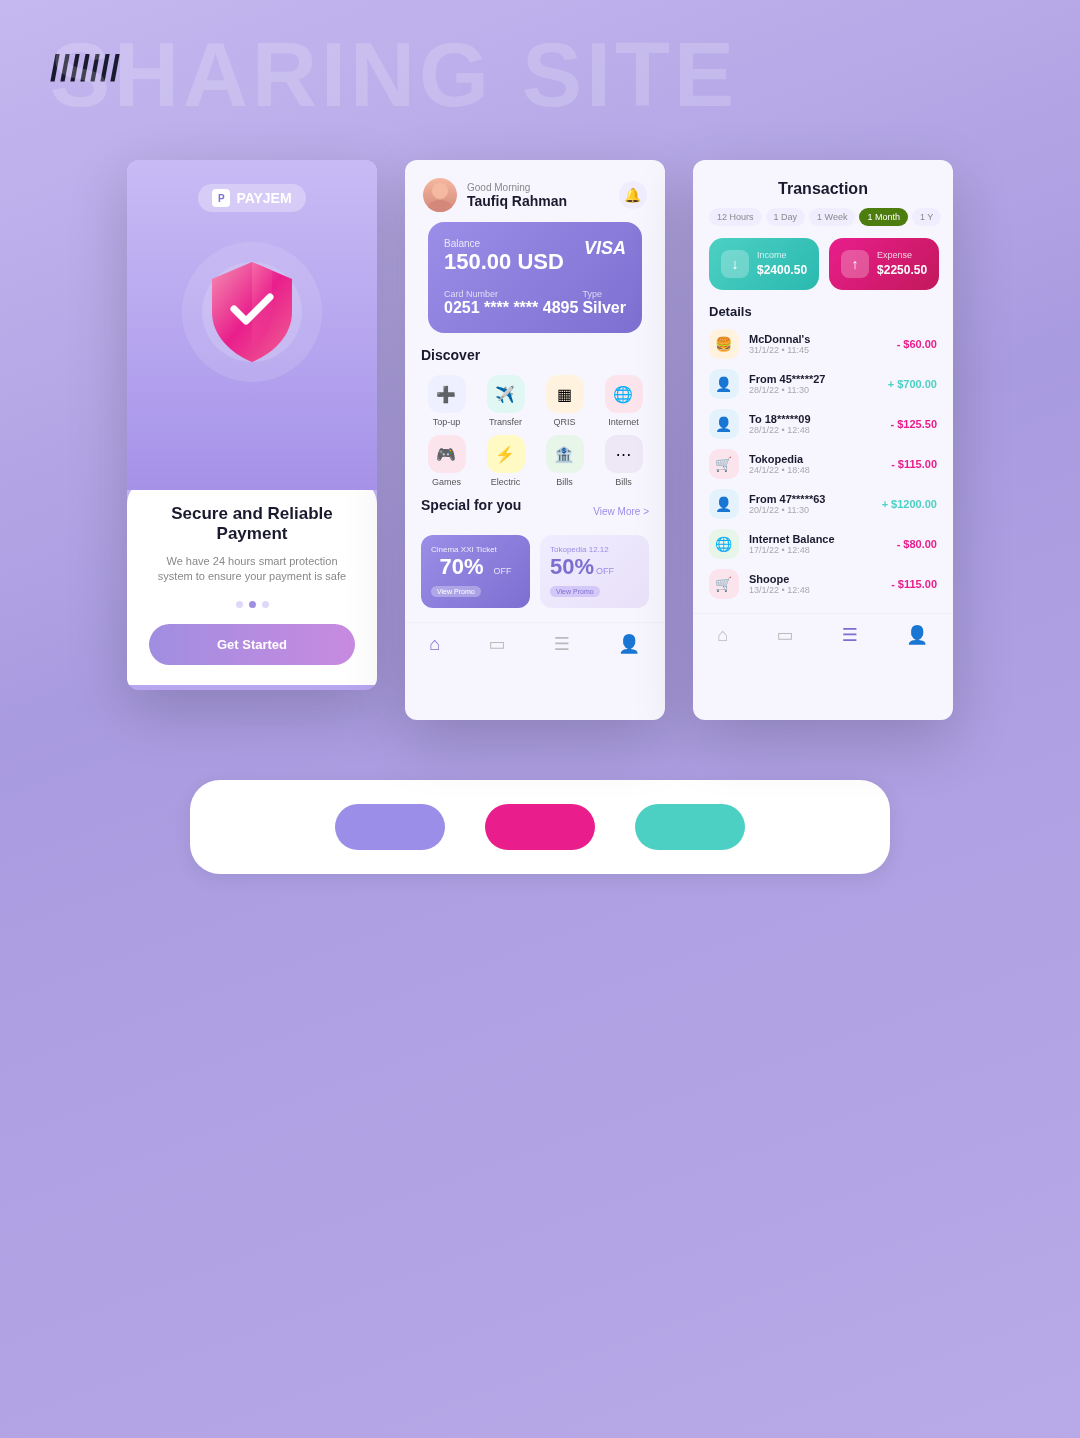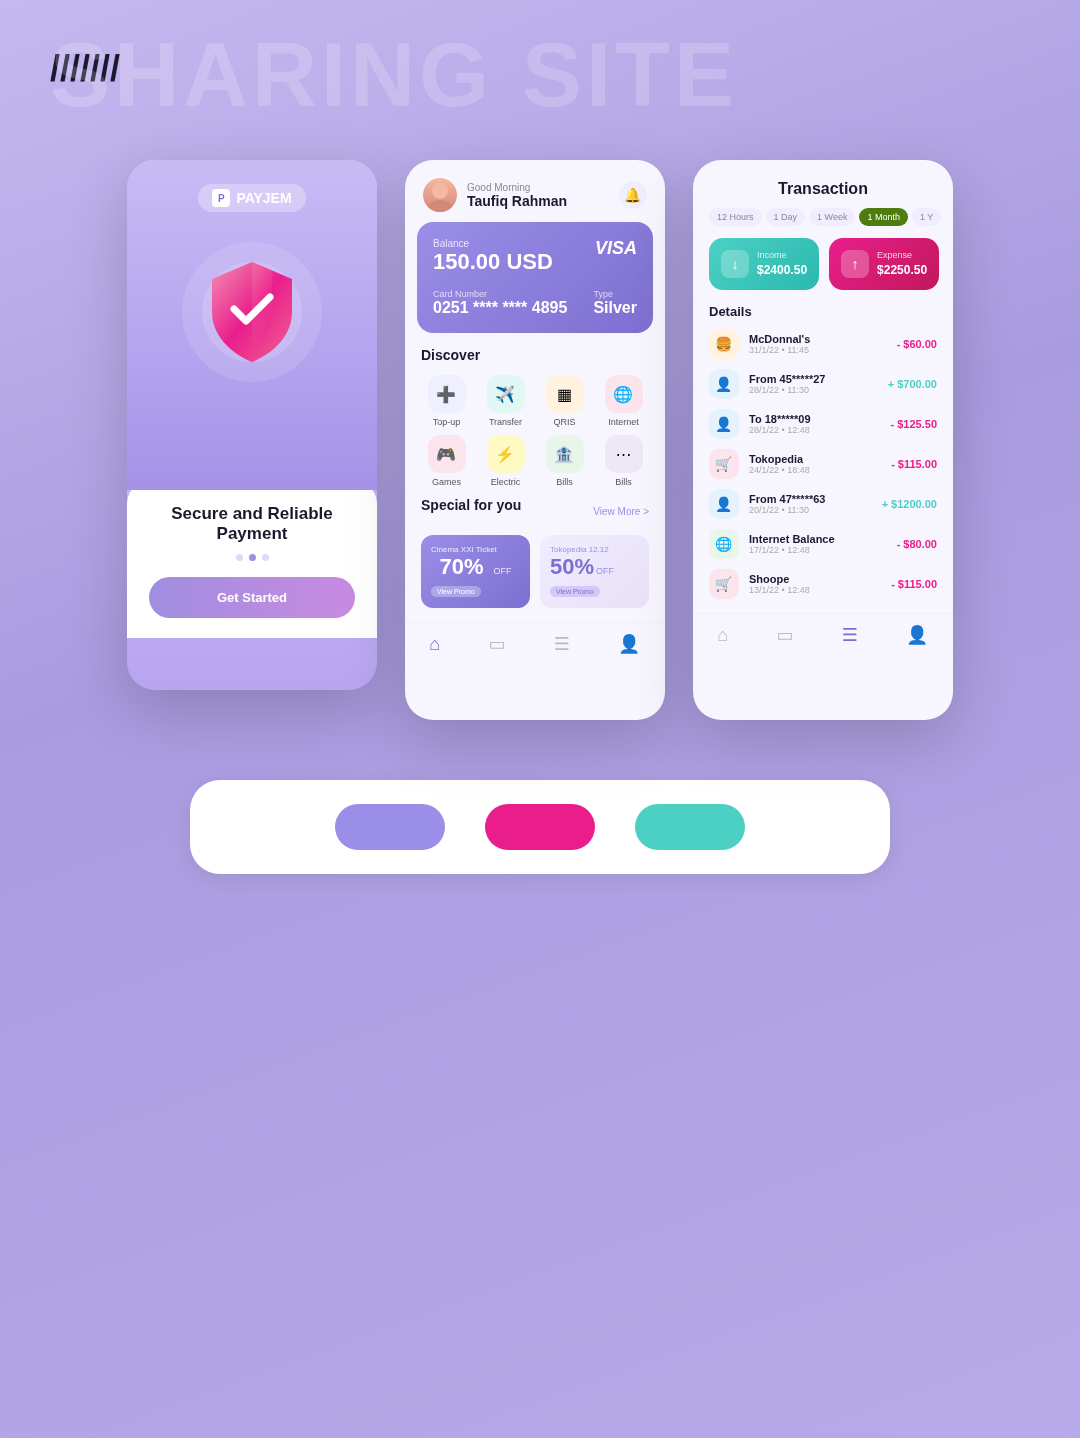--- a/index.html
+++ b/index.html
@@ -47,21 +47,21 @@
     
     .phones-container {
       display: flex;
       gap: 28px;
       margin-top: 70px;
       justify-content: center;
       align-items: flex-start;
     }
     
     .phone {
-      border-radius: 28px;
+      border-radius: 12px;
       overflow: hidden;
       box-shadow: 0 20px 60px rgba(0,0,0,0.18);
       background: white;
     }
     .phone-1 {
       width: 250px;
       background: linear-gradient(180deg, #d4c9f8 0%, #b8a5f0 100%);
       padding: 0;
       min-height: 530px;
     }
@@ -166,21 +166,21 @@
     .greeting-text { font-size: 10px; color: #888; }
     .user-name { font-size: 14px; font-weight: 700; color: #1a1a2e; }
     .bell-icon {
       width: 28px; height: 28px;
       background: #f0edff;
       border-radius: 50%;
       display: flex; align-items: center; justify-content: center;
       font-size: 14px;
     }
     .visa-card {
-      margin: 0 12px 14px;
+      margin: 0 23px 14px;
       background: linear-gradient(135deg, #9b8ee8, #7c6fd0);
       border-radius: 16px;
       padding: 16px;
       color: white;
     }
     .card-balance-label { font-size: 10px; opacity: 0.8; }
     .card-balance { font-size: 22px; font-weight: 700; }
     .card-header { display: flex; justify-content: space-between; align-items: flex-start; }
     .visa-text { font-size: 18px; font-weight: 700; font-style: italic; color: white; }
     .card-footer { display: flex; justify-content: space-between; margin-top: 14px; }
@@ -332,20 +332,21 @@
               </linearGradient>
             </defs>
             <path d="M50 5 L90 22 L90 55 C90 78 72 96 50 105 C28 96 10 78 10 55 L10 22 Z" fill="url(#shieldGrad)"></path>
             <path d="M50 5 L70 13 L70 55 C70 72 62 86 50 92 L50 5 Z" fill="url(#shieldLight)" opacity="0.4"></path>
             <path d="M32 52 L44 64 L68 40" stroke="white" stroke-width="7" fill="none" stroke-linecap="round" stroke-linejoin="round"></path>
           </svg>
         </div>
       </div>
       <div class="phone-1-bottom">
         <div class="phone-1-title">Secure and Reliable Payment</div>
+        <div class="phone-1-desc">We have 24 hours smart protection system to ensure your payment is safe</div>
         <div class="dots">
           <div class="dot"></div>
           <div class="dot active"></div>
           <div class="dot"></div>
         </div>
         <button class="get-started-btn">Get Started</button>
       </div>
     </div>
 
     <div class="phone phone-2">

